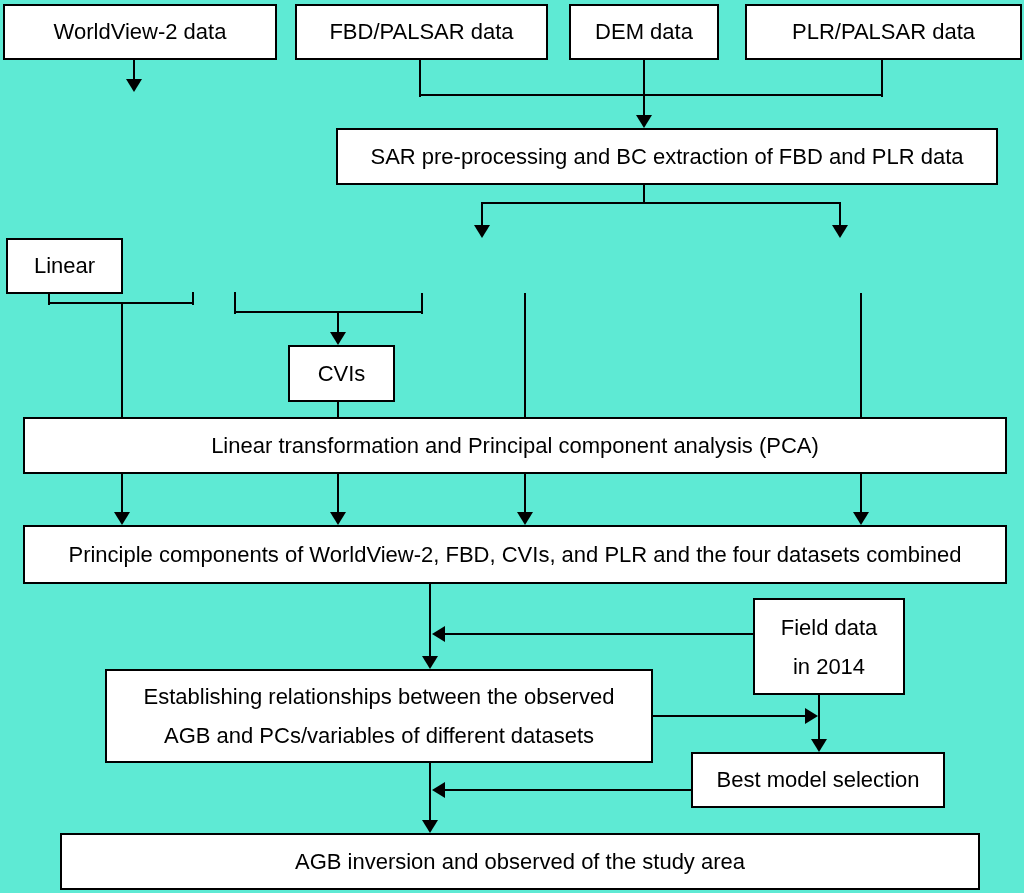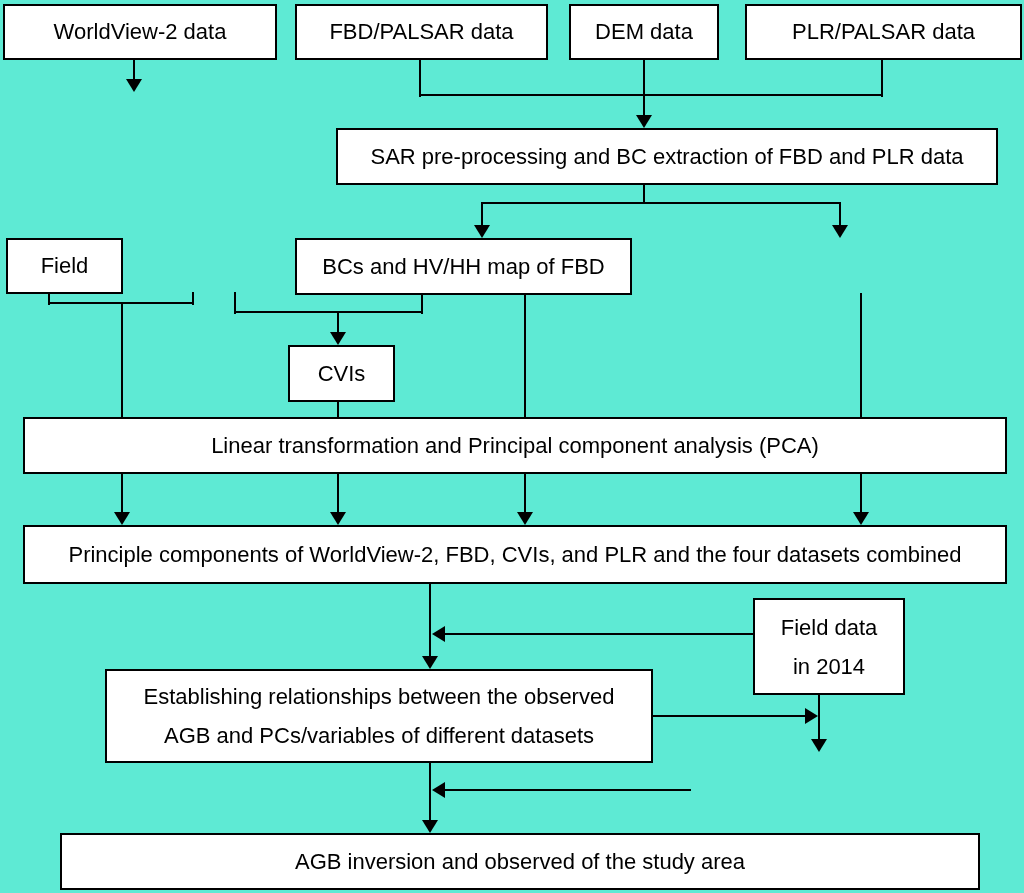--- a/index.html
+++ b/index.html
@@ -55,44 +55,44 @@
   </div>
   <div class="box" style="left:745px;top:4px;width:277px;height:56px">
     <span>PLR/PALSAR data</span>
   </div>
 
   <div class="box" style="left:336px;top:128px;width:662px;height:57px">
     <span>SAR pre-processing and BC extraction of FBD and PLR data</span>
   </div>
 
   <div class="box" style="left:6px;top:238px;width:117px;height:56px">
-    <span>Field</span>
-  </div>
-  <div class="box" style="left:295px;top:238px;width:337px;height:57px">
-    <span>BCs and HV/HH map of FBD</span>
+    <span>Linear</span>
   </div>
 
   <div class="box" style="left:288px;top:345px;width:107px;height:57px">
     <span>CVIs</span>
   </div>
 
   <div class="box" style="left:23px;top:417px;width:984px;height:57px">
     <span>Linear transformation and Principal component analysis (PCA)</span>
   </div>
   <div class="box" style="left:23px;top:525px;width:984px;height:59px">
     <span>Principle components of WorldView-2, FBD, CVIs, and PLR and the four datasets combined</span>
   </div>
 
   <div class="box two" style="left:753px;top:598px;width:152px;height:97px">
     <span>Field data</span>
     <span>in 2014</span>
   </div>
   <div class="box two" style="left:105px;top:669px;width:548px;height:94px">
     <span>Establishing relationships between the observed</span>
     <span>AGB and PCs/variables of different datasets</span>
+  </div>
+  <div class="box" style="left:691px;top:752px;width:254px;height:56px">
+    <span>Best model selection</span>
   </div>
   <div class="box" style="left:60px;top:833px;width:920px;height:57px">
     <span>AGB inversion and observed of the study area</span>
   </div>
 
   <div class="v" style="left:133px;top:60px;height:19px"></div>
   <div class="v" style="left:419px;top:60px;height:37px"></div>
   <div class="v" style="left:881px;top:60px;height:37px"></div>
   <div class="v" style="left:643px;top:60px;height:55px"></div>
   <div class="v" style="left:643px;top:185px;height:19px"></div>

